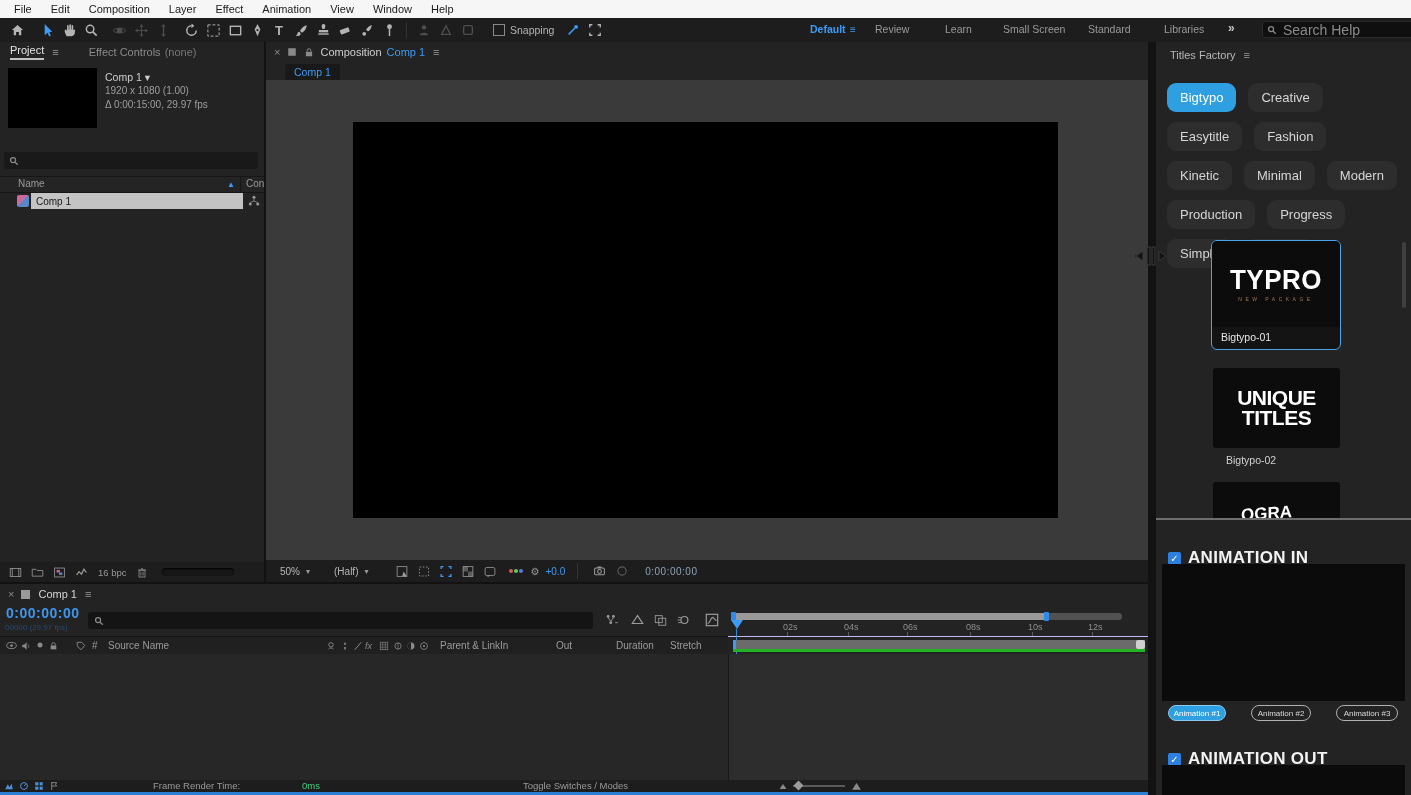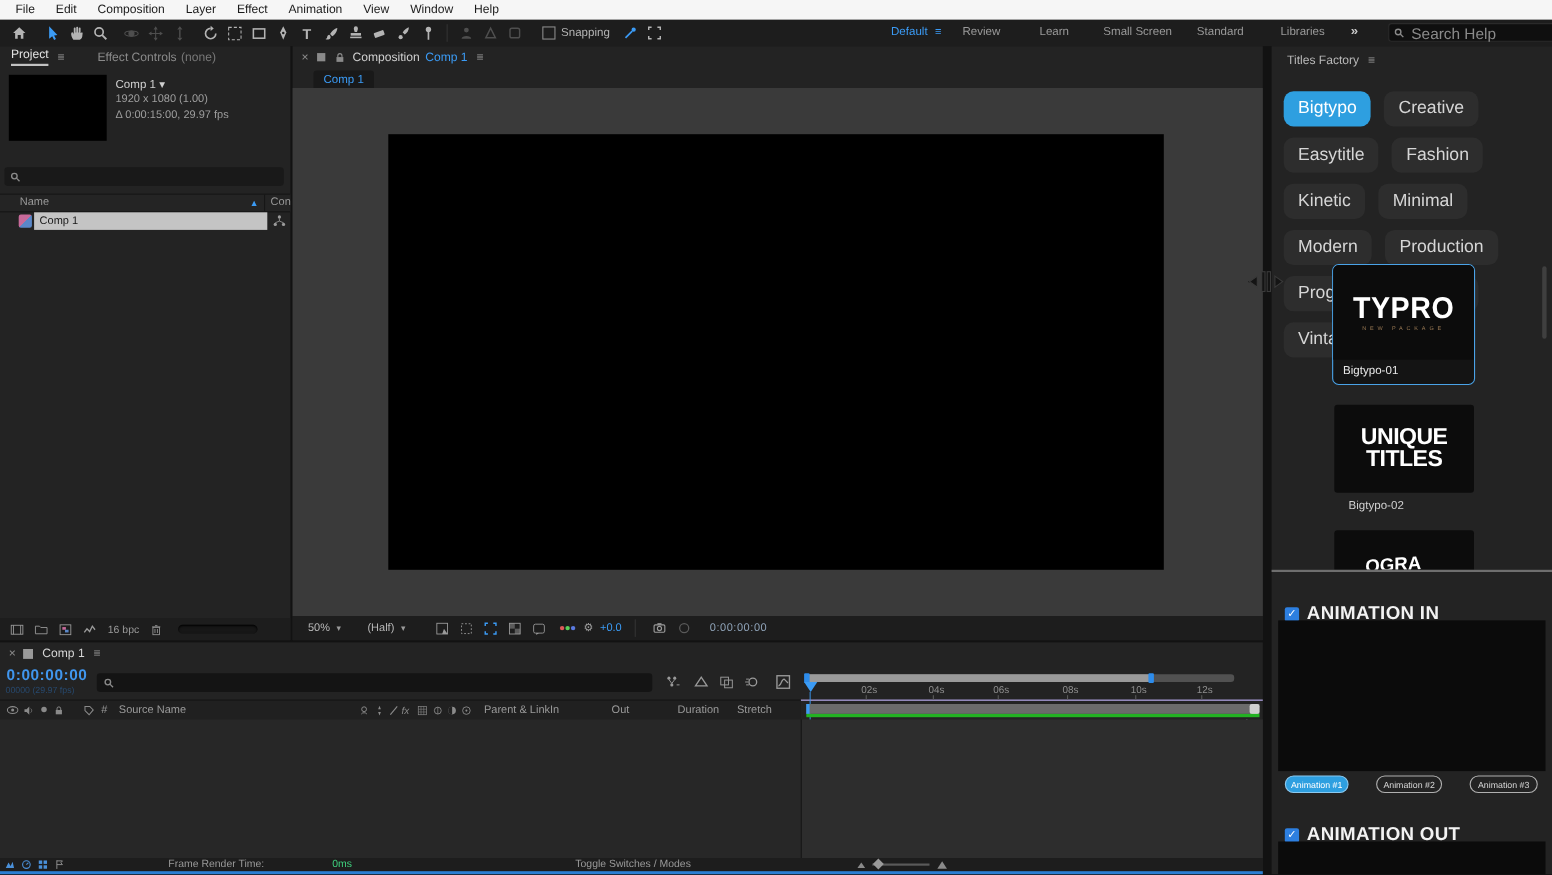--- a/index.html
+++ b/index.html
@@ -14,21 +14,21 @@
 
   
   #toolbar{left:0;top:18px;width:1411px;height:24px;background:#1d1d1d;display:flex;align-items:center;}
   .tool{width:22px;height:20px;color:#b4b4b4;display:inline-flex;align-items:center;justify-content:center;}
   .tool.disabled{color:#4e4e4e;}
   .tool.active{color:#3b9bf5;}
   .tsep{width:1px;height:16px;background:#333;margin:0 6px;}
   #snapwrap{display:flex;align-items:center;gap:5px;margin-left:14px;color:#b5b5b5;font-size:10.5px;}
   #snapbox{width:10px;height:10px;border:1px solid #8a8a8a;background:#1d1d1d;}
   .wslabel{position:absolute;top:23px;font-size:10.5px;color:#9a9a9a;cursor:default;}
-  .wslabel.activews{color:#3b9bf5;}
+  .wslabel.activews{color:#3b9bf5;font-weight:bold;}
   #wsmenu{position:absolute;left:850px;top:24px;color:#3b9bf5;font-size:10px;}
   #wsoverflow{position:absolute;left:1228px;top:21px;color:#c8c8c8;font-size:12px;font-weight:bold;}
   #helpsearch{position:absolute;left:1262px;top:21px;width:146px;height:15px;background:#0f0f0f;border:1px solid #2a2a2a;border-radius:3px;display:flex;align-items:center;padding-left:4px;gap:4px;}
   #helpsearch input{background:transparent;border:none;outline:none;color:#bbb;font-size:14px;width:110px;}
   #helpsearch input::placeholder{color:#8a8a8a;}
 
   
   .panel{position:absolute;background:#232323;}
   .ptabbar{height:20px;display:flex;align-items:center;font-size:11px;color:#d4d4d4;}
   .hamb{color:#9a9a9a;font-size:11px;margin-left:8px;}
@@ -74,21 +74,21 @@
   .vficon.bluish{color:#3b9bf5;}
   #rgbdots{display:flex;gap:1px;margin-left:12px;}
   #rgbdots i{width:4px;height:4px;border-radius:50%;display:block;}
   #exposure{color:#3b9bf5;margin-left:6px;}
   #vtimecode{color:#8fa3b8;margin-left:16px;letter-spacing:0.5px;}
 
   
   #titles-panel{left:1156px;top:42px;width:255px;height:753px;}
   #tf-head{height:26px;display:flex;align-items:center;font-size:11px;color:#b8b8b8;padding-left:14px;}
   #chips{position:absolute;left:5px;top:36px;width:244px;display:flex;flex-wrap:wrap;}
-  .chip{background:#2d2d2d;color:#d6d6d6;font-size:16px;padding:7px 13px;border-radius:9px;margin:5px 6px;cursor:default;}
+  .chip{background:#2d2d2d;color:#d6d6d6;font-size:13px;padding:7px 13px;border-radius:9px;margin:5px 6px;cursor:default;}
   .chip.activechip{background:#2e9fe0;color:#fff;}
   #tf-list{position:absolute;left:0;top:193px;width:255px;height:283px;overflow:hidden;}
   #card1{position:absolute;left:55px;top:5px;width:130px;height:110px;border:1px solid #4aa3e8;border-radius:6px;background:#141414;box-sizing:border-box;}
   #card1 .thumb{width:100%;height:86px;background:#0c0c0c;border-radius:5px 5px 0 0;display:flex;flex-direction:column;align-items:center;justify-content:center;}
   .bigtitle{color:#fff;font-weight:bold;font-size:26px;letter-spacing:0.5px;transform:scaleY(1.05);line-height:1;}
   .subtitle{color:#9c7b55;font-size:5px;letter-spacing:3.5px;margin-top:3px;}
   #card1 .clabel{color:#e8e8e8;font-size:10.5px;padding:4px 0 0 9px;}
   #card2t{position:absolute;left:57px;top:133px;width:127px;height:80px;background:#0c0c0c;border-radius:3px;display:flex;align-items:center;justify-content:center;}
   #card2t .t2{color:#fff;font-weight:bold;font-size:21px;line-height:0.95;text-align:center;width:100px;letter-spacing:-0.5px;}
   #card2label{position:absolute;left:70px;top:219px;color:#d0d0d0;font-size:10.5px;}

